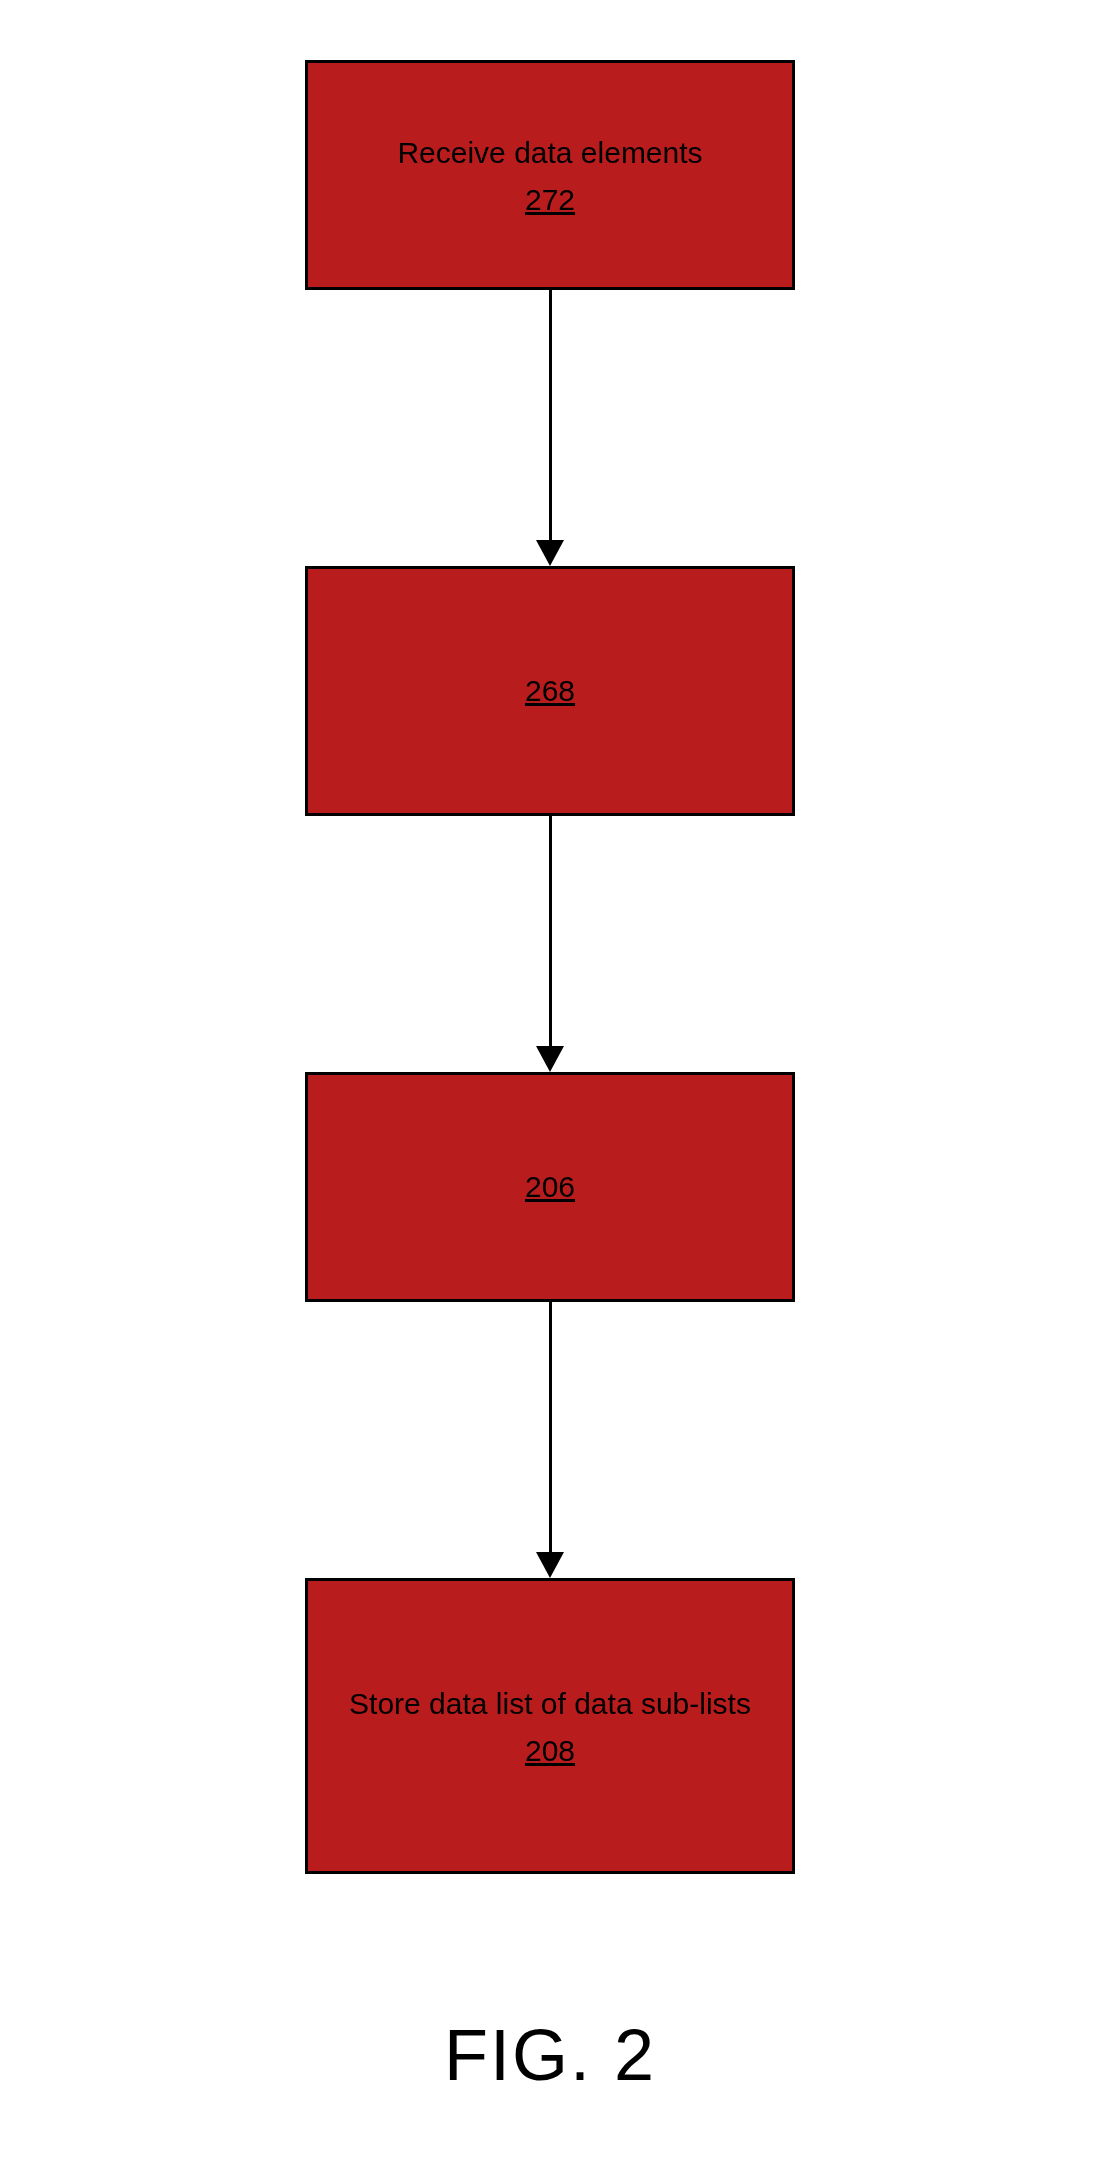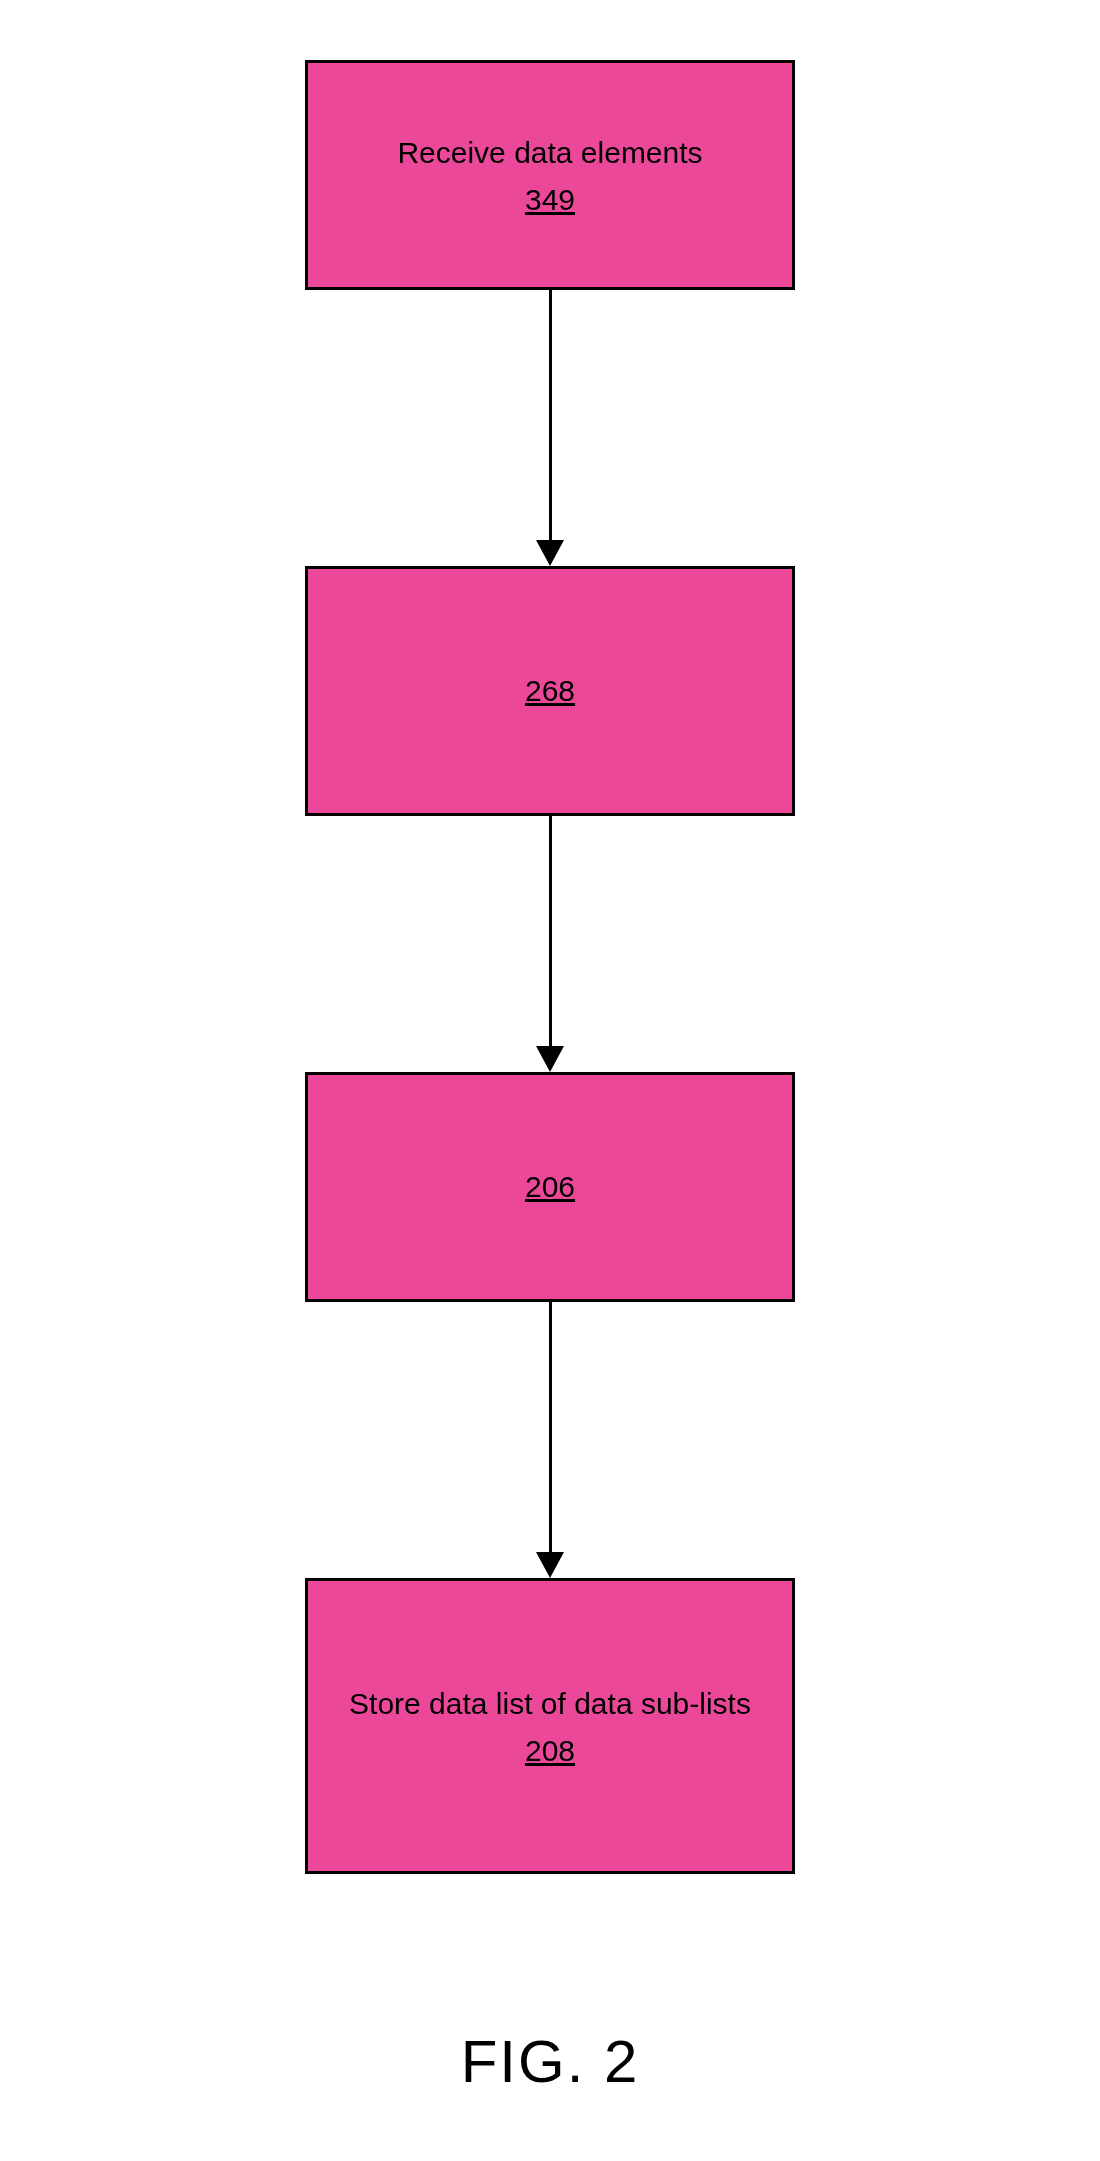--- a/index.html
+++ b/index.html
@@ -19,21 +19,21 @@
       left: 50%;
       transform: translateX(-50%);
       top: 60px;
       width: 520px;
       display: flex;
       flex-direction: column;
       align-items: center;
     }
     .box {
       border: 3px solid #000;
-      background: #ec4899;
+      background: #b91c1c;
       width: 490px;
       padding: 40px 30px;
       text-align: center;
       display: flex;
       flex-direction: column;
       align-items: center;
       justify-content: center;
     }
     .box-text {
       font-size: 30px;
@@ -60,41 +60,41 @@
       height: 0;
       border-left: 14px solid transparent;
       border-right: 14px solid transparent;
       border-top: 26px solid #000;
     }
     .figure-label {
       position: absolute;
       left: 50%;
       transform: translateX(-50%);
       bottom: 65px;
-      font-size: 60px;
+      font-size: 72px;
       font-weight: 400;
       color: #000;
       letter-spacing: 2px;
     }
     .box-1 { height: 230px; }
     .box-2 { height: 250px; }
     .box-3 { height: 230px; }
     .box-4 { height: 296px; }
     .arrow-1 .arrow-line { height: 250px; }
     .arrow-2 .arrow-line { height: 230px; }
     .arrow-3 .arrow-line { height: 250px; }
   </style>
 </head>
 <body>
 
 <div class="flowchart">
 
   <div class="box box-1">
     <div class="box-text">Receive data elements</div>
-    <div class="box-ref">349</div>
+    <div class="box-ref">272</div>
   </div>
 
   <div class="arrow arrow-1">
     <div class="arrow-line"></div>
     <div class="arrow-head"></div>
   </div>
 
   <div class="box box-2">
     <div class="box-ref">268</div>
   </div>

